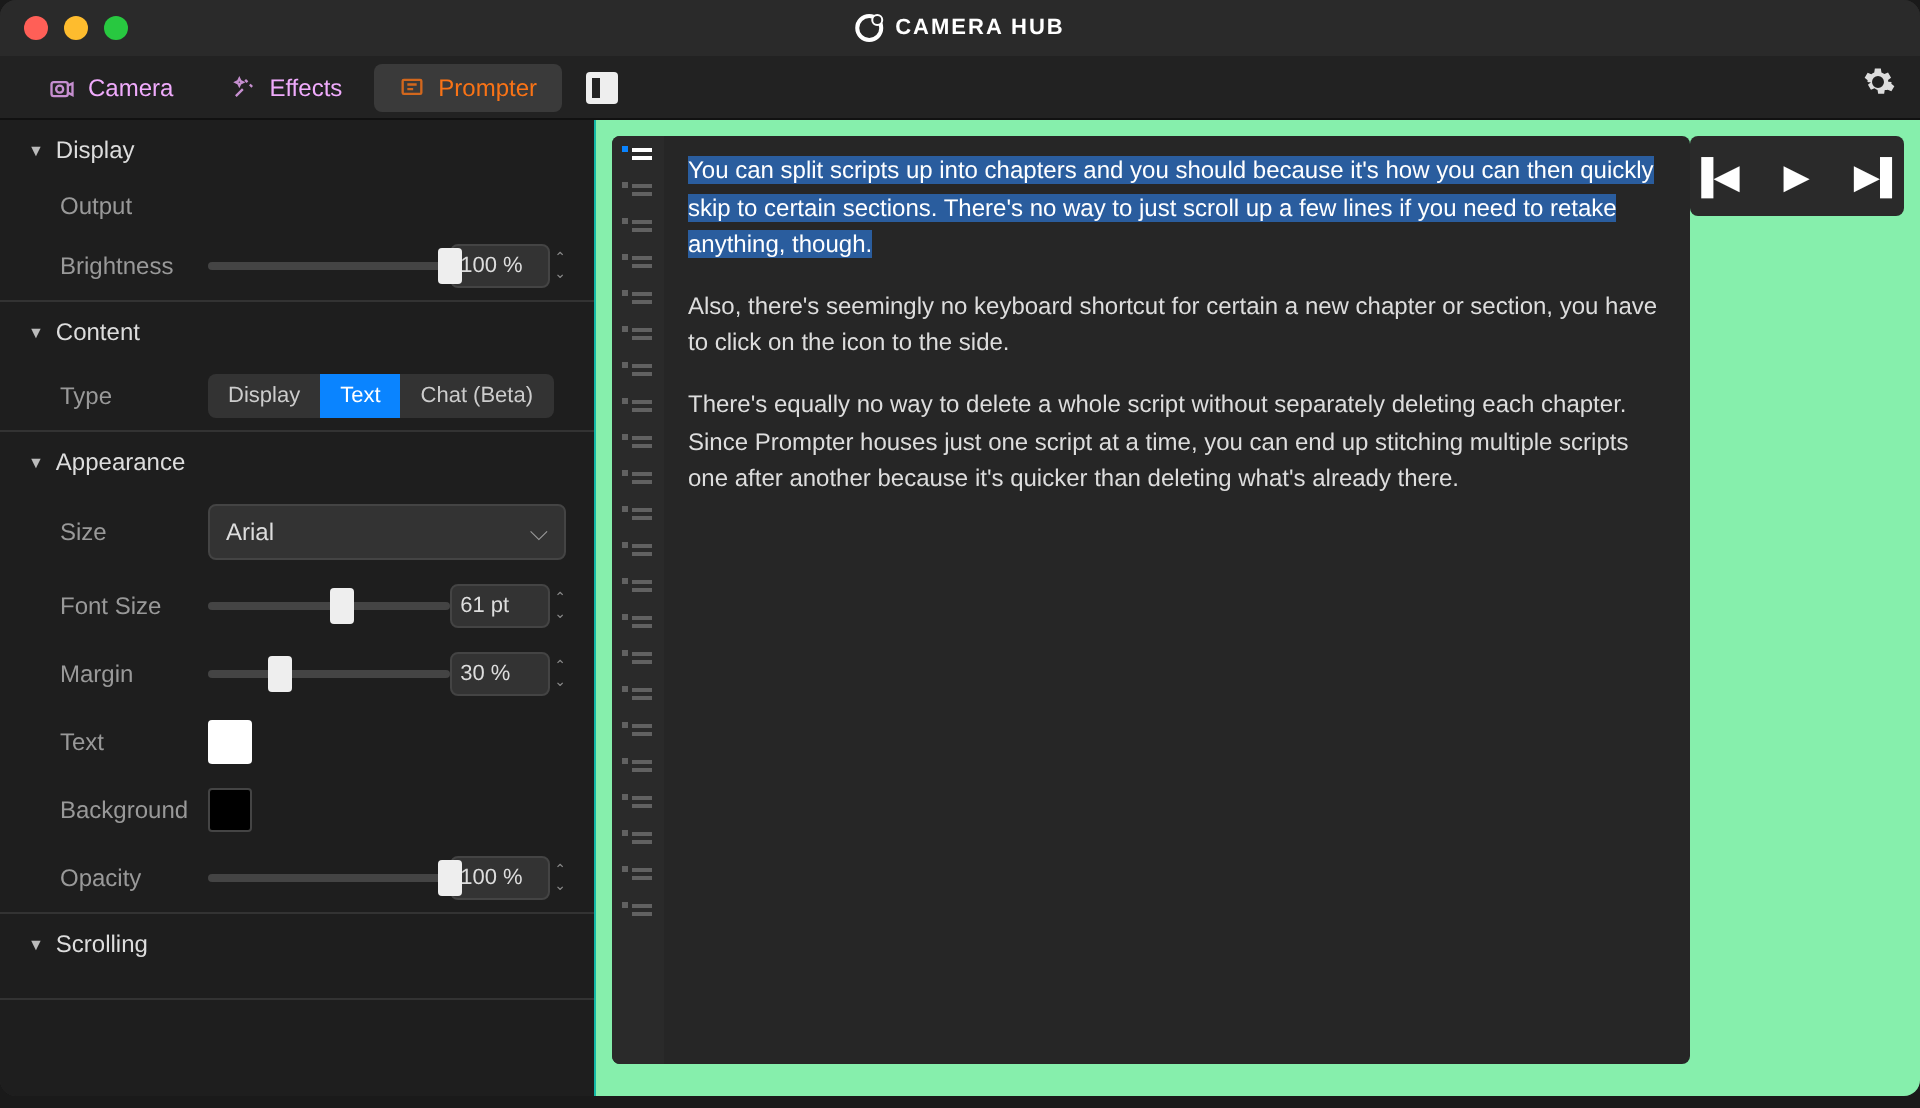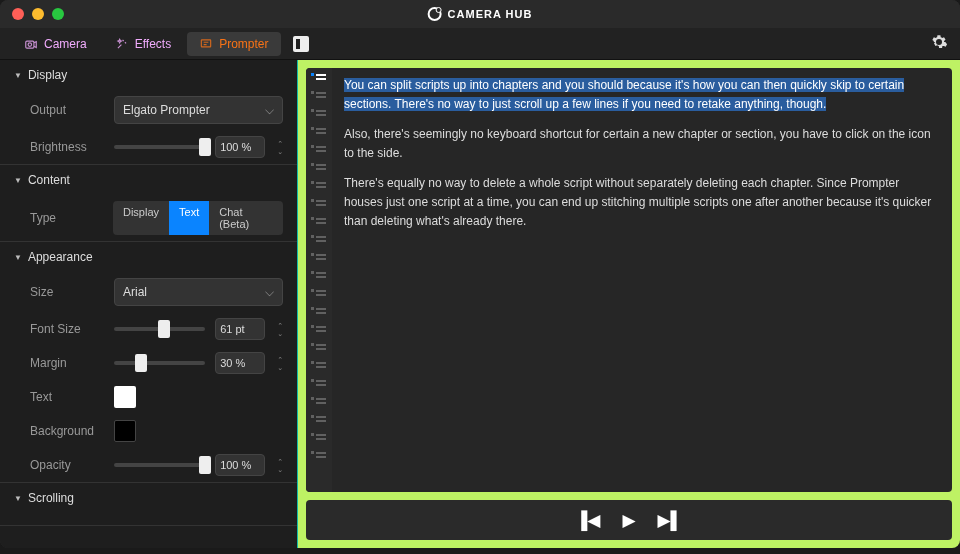--- a/index.html
+++ b/index.html
@@ -18,36 +18,36 @@
 .tab-icon{width:14px;height:14px;opacity:.8}
 .spacer{flex:1}
 .chapter-icon{width:16px;height:16px;background:#eee;border-radius:2px;position:relative;margin-left:8px}
 .chapter-icon::after{content:"";position:absolute;left:3px;top:3px;width:4px;height:10px;background:#222}
 .gear{color:#ddd;font-size:16px;cursor:pointer}
 .body{display:flex;height:488px}
 .sidebar{width:298px;background:#1e1e1e;overflow-y:auto;border-right:1px solid #14b8a6}
 .section{border-bottom:1px solid #333}
 .sec-head{display:flex;align-items:center;gap:6px;padding:8px 14px;font-size:12px;color:#ddd}
 .sec-head::before{content:"▼";font-size:8px;color:#bbb}
-.row{display:flex;align-items:center;padding:6px 14px 6px 30px;gap:10px}
+.row{display:flex;align-items:center;padding:6px 14px 6px 30px;}
 .label{width:74px;color:#999;font-size:12px}
 .select{flex:1;background:#333;border:1px solid #444;border-radius:4px;padding:6px 8px;color:#ddd;font-size:12px;display:flex;justify-content:space-between;align-items:center;cursor:pointer}
 .select::after{content:"⌵";font-size:12px;color:#999}
 .slider{flex:1;height:4px;background:#444;border-radius:2px;position:relative;cursor:pointer}
 .thumb{position:absolute;width:12px;height:18px;background:#eee;border-radius:2px;top:-7px;transform:translateX(-50%)}
 .valbox{width:50px;background:#333;border:1px solid #444;border-radius:4px;padding:4px 4px;color:#ddd;font-size:11px;}
 .stepper{display:flex;flex-direction:column;gap:1px;margin-left:2px}
 .stepper span{font-size:7px;color:#888;line-height:7px;cursor:pointer}
 .seg{display:flex;background:#333;border-radius:4px;overflow:hidden}
 .seg-btn{padding:5px 10px;font-size:11px;color:#ccc;cursor:pointer}
 .seg-btn.active{background:#0a84ff;color:#fff}
 .swatch{width:22px;height:22px;border-radius:2px}
 .toggle{width:32px;height:18px;background:#0a84ff;border-radius:9px;position:relative;cursor:pointer}
 .toggle::after{content:"";position:absolute;width:14px;height:14px;background:#fff;border-radius:50%;top:2px;right:2px}
-.main{flex:1;display:flex;flex-direction:column;background:#bef264;padding:8px}
+.main{flex:1;display:flex;flex-direction:row;background:#86efac;padding:8px}
 .editor{flex:1;background:#262626;border-radius:4px;display:flex;overflow:hidden;margin-bottom:8px}
 .gutter{width:26px;background:#2a2a2a;padding:4px 0;display:flex;flex-direction:column;gap:6px;align-items:center}
 .gicon{width:16px;height:12px;position:relative;opacity:.5}
 .gicon::before,.gicon::after{content:"";position:absolute;background:#999}
 .gicon::before{width:3px;height:3px;left:0;top:1px;border:1px solid #999;box-sizing:border-box}
 .gicon::after{width:10px;height:2px;left:5px;top:2px;box-shadow:0 4px 0 #999}
 .gicon.active{opacity:1}
 .gicon.active::before{background:#0a84ff;border-color:#0a84ff}
 .gicon.active::after{background:#fff;box-shadow:0 4px 0 #fff}
 .content{flex:1;padding:8px 12px;font-size:12px;line-height:1.55;color:#ddd}
@@ -106,23 +106,20 @@
   </div>
 
   <div class="body">
     <div class="sidebar">
       <div class="section">
         <div class="sec-head">
             <span>Display</span>
           </div>
         <div class="row">
           <div class="label">Output</div>
-          <div class="select">
-              <span>Elgato Prompter</span>
-            </div>
         </div>
         <div class="row">
           <div class="label">Brightness</div>
           <div class="slider">
               <div class="thumb" style="left:100%"></div>
             </div>
           <div class="valbox">100 %</div>
           <div class="stepper">
               <span>⌃</span>
               <span>⌄</span>

